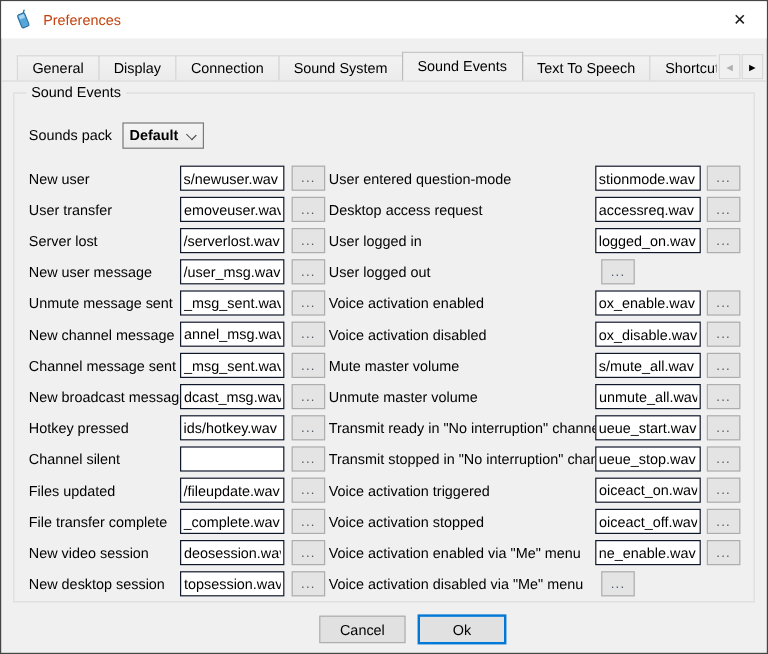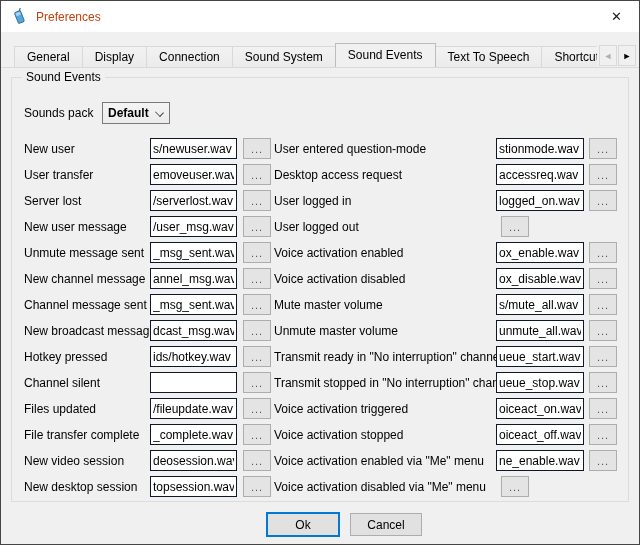--- a/index.html
+++ b/index.html
@@ -343,15 +343,15 @@
   </div>
         <div class="srow">
     <span class="slabel">Voice activation disabled via "Me" menu</span>
     <div class="browse-btn">...</div>
   </div>
       </div>
   </div>
 </div>
 
 <div class="footer">
+  <div class="dlg-btn">Cancel</div>
   <div class="dlg-btn default">Ok</div>
-  <div class="dlg-btn">Cancel</div>
 </div>
 
 </body></html>

